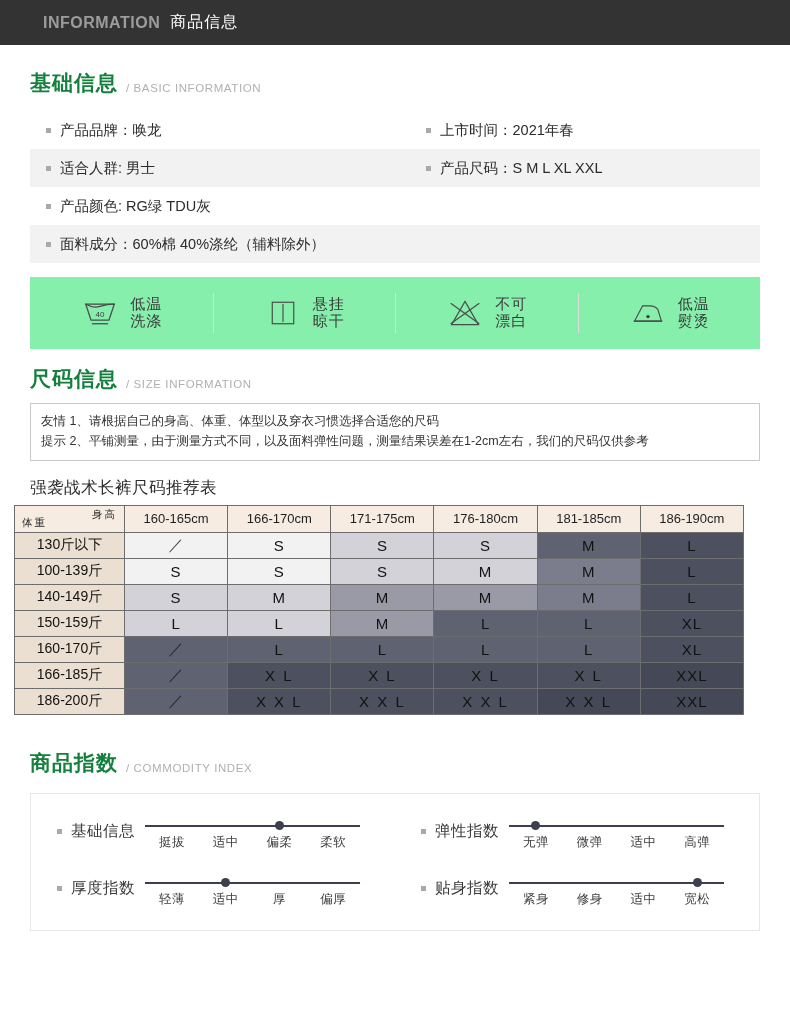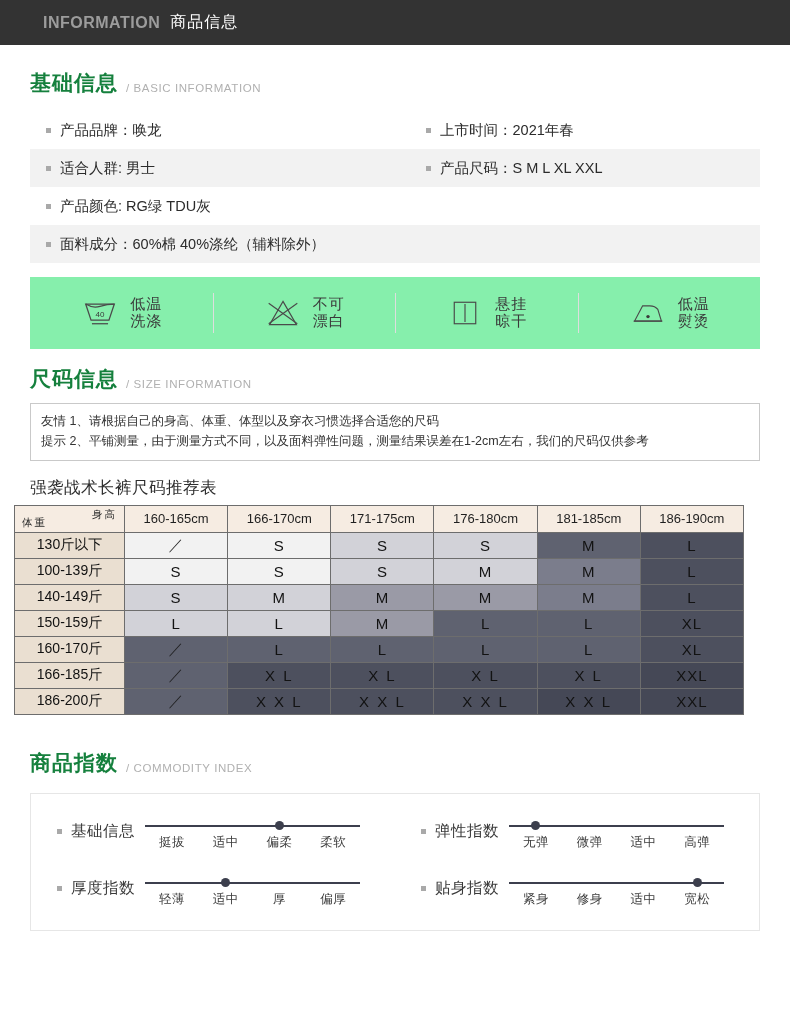--- a/index.html
+++ b/index.html
@@ -300,38 +300,38 @@
         <line x1="13" y1="31" x2="31" y2="31" stroke="#4a4a4a" stroke-width="1.4"></line>
       </svg>
       <div class="care-label">
         <span>低温</span>
         <span>洗涤</span>
       </div>
     </div>
 
     <div class="care-item">
       <svg class="care-ico" viewBox="0 0 44 38">
+        <rect x="10" y="7" width="24" height="24" fill="none" stroke="#4a4a4a" stroke-width="1.3"></rect>
+        <line x1="22" y1="9" x2="22" y2="29" stroke="#4a4a4a" stroke-width="1.3"></line>
+      </svg>
+      <div class="care-label">
+        <span>悬挂</span>
+        <span>晾干</span>
+      </div>
+    </div>
+
+    <div class="care-item">
+      <svg class="care-ico" viewBox="0 0 44 38">
         <path d="M22 6 L37 32 L7 32 Z" fill="none" stroke="#4a4a4a" stroke-width="1.3"></path>
         <line x1="6" y1="8" x2="38" y2="31" stroke="#4a4a4a" stroke-width="1.3"></line>
         <line x1="38" y1="8" x2="6" y2="31" stroke="#4a4a4a" stroke-width="1.3"></line>
       </svg>
       <div class="care-label">
         <span>不可</span>
         <span>漂白</span>
-      </div>
-    </div>
-
-    <div class="care-item">
-      <svg class="care-ico" viewBox="0 0 44 38">
-        <rect x="10" y="7" width="24" height="24" fill="none" stroke="#4a4a4a" stroke-width="1.3"></rect>
-        <line x1="22" y1="9" x2="22" y2="29" stroke="#4a4a4a" stroke-width="1.3"></line>
-      </svg>
-      <div class="care-label">
-        <span>悬挂</span>
-        <span>晾干</span>
       </div>
     </div>
 
     <div class="care-item">
       <svg class="care-ico" viewBox="0 0 44 38">
         <path d="M7 28 L37 28 L33 15 Q30 11 24 11 L16 11 Z" fill="none" stroke="#4a4a4a" stroke-width="1.3"></path>
         <line x1="6" y1="28" x2="38" y2="28" stroke="#4a4a4a" stroke-width="1.3"></line>
         <circle cx="22" cy="23" r="1.9" fill="#3a3a3a"></circle>
       </svg>
       <div class="care-label">

